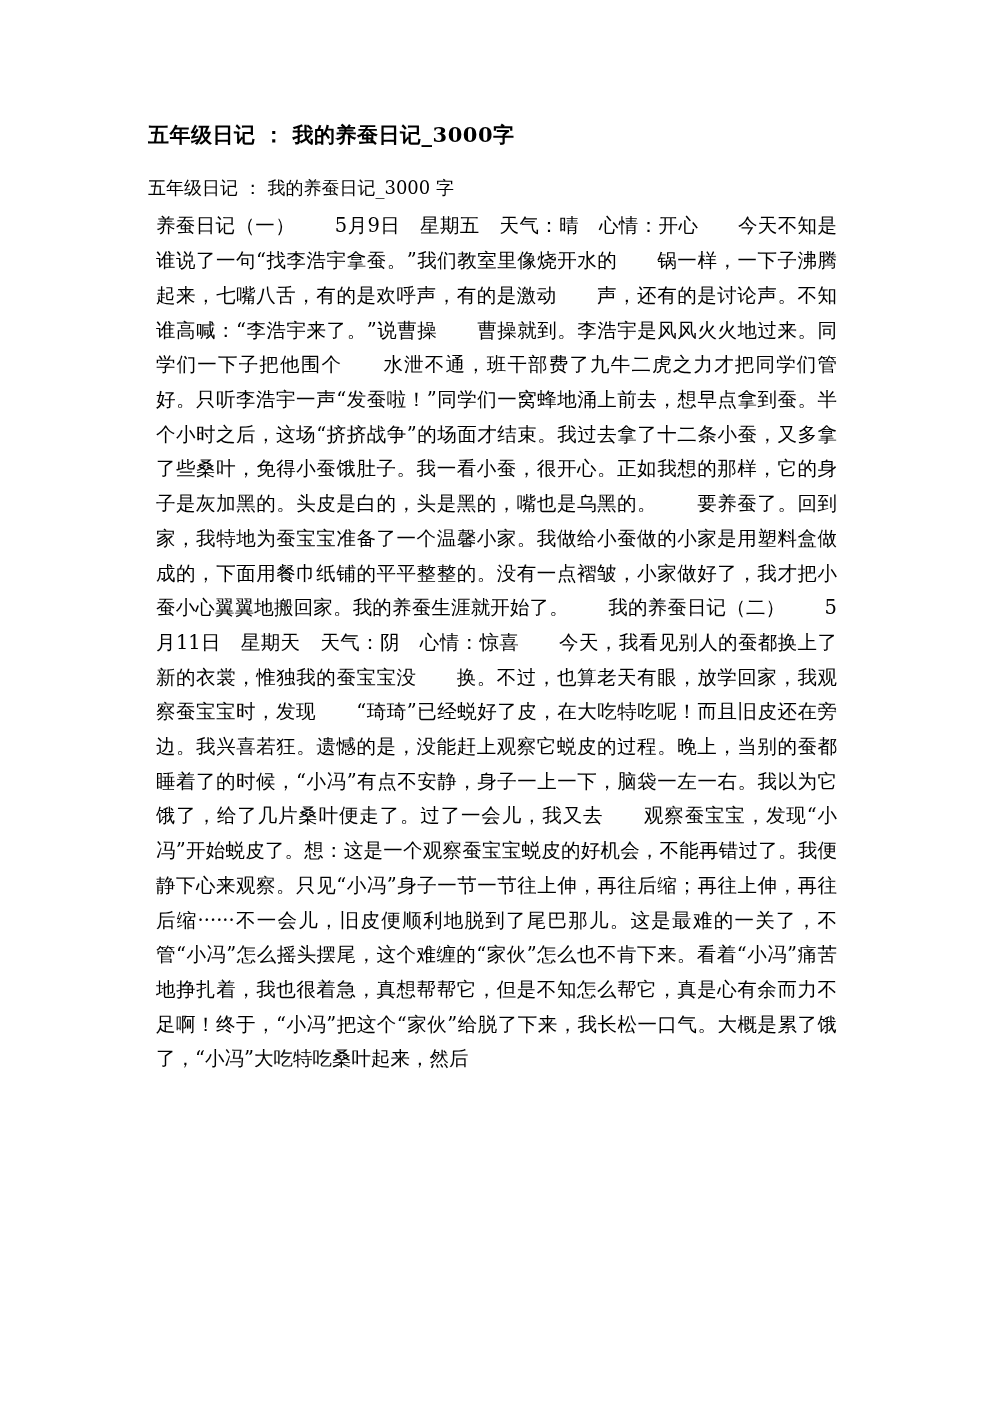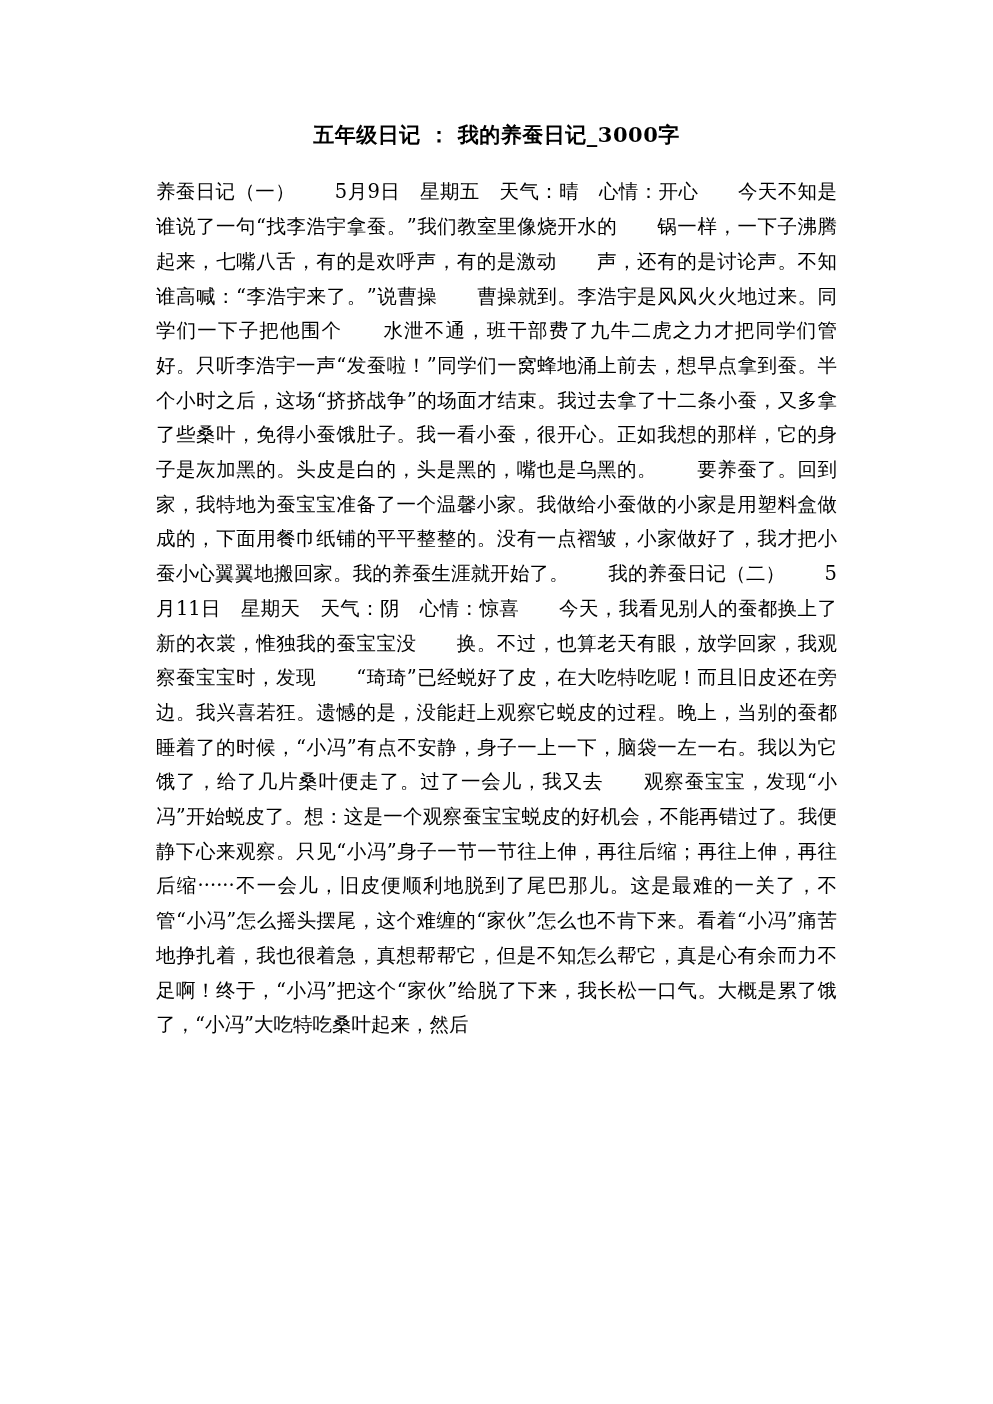--- a/index.html
+++ b/index.html
@@ -14,21 +14,20 @@
     color: #000000;
   }
   .page {
     position: relative;
     width: 993px;
     height: 1404px;
     box-sizing: border-box;
     padding: 120px 148px 0 148px;
   }
   .doc-title {
-    text-align: center;
     font-size: 21px;
     font-weight: bold;
     letter-spacing: 0.5px;
     margin: 0 0 26px 0;
     line-height: 1.4;
   }
   .subtitle {
     font-size: 18px;
     line-height: 1.45;
     margin: 0 0 8px 0;
@@ -41,15 +40,16 @@
     margin: 8px;
     word-break: break-all;
   }
 </style>
 </head>
 <body>
 
 <div class="page">
   <h1 class="doc-title">五年级日记 ： 我的养蚕日记_3000字</h1>
 
+  <p class="subtitle">五年级日记 ： 我的养蚕日记_3000 字</p>
 
   <p class="body-text">养蚕日记（一）　　5月9日　星期五　天气：晴　心情：开心　　今天不知是谁说了一句“找李浩宇拿蚕。”我们教室里像烧开水的　　锅一样，一下子沸腾起来，七嘴八舌，有的是欢呼声，有的是激动　　声，还有的是讨论声。不知谁高喊：“李浩宇来了。”说曹操　　曹操就到。李浩宇是风风火火地过来。同学们一下子把他围个　　水泄不通，班干部费了九牛二虎之力才把同学们管好。只听李浩宇一声“发蚕啦！”同学们一窝蜂地涌上前去，想早点拿到蚕。半个小时之后，这场“挤挤战争”的场面才结束。我过去拿了十二条小蚕，又多拿了些桑叶，免得小蚕饿肚子。我一看小蚕，很开心。正如我想的那样，它的身子是灰加黑的。头皮是白的，头是黑的，嘴也是乌黑的。　　要养蚕了。回到家，我特地为蚕宝宝准备了一个温馨小家。我做给小蚕做的小家是用塑料盒做成的，下面用餐巾纸铺的平平整整的。没有一点褶皱，小家做好了，我才把小蚕小心翼翼地搬回家。我的养蚕生涯就开始了。　　我的养蚕日记（二）　　5月11日　星期天　天气：阴　心情：惊喜　　今天，我看见别人的蚕都换上了新的衣裳，惟独我的蚕宝宝没　　换。不过，也算老天有眼，放学回家，我观察蚕宝宝时，发现　　“琦琦”已经蜕好了皮，在大吃特吃呢！而且旧皮还在旁边。我兴喜若狂。遗憾的是，没能赶上观察它蜕皮的过程。晚上，当别的蚕都睡着了的时候，“小冯”有点不安静，身子一上一下，脑袋一左一右。我以为它饿了，给了几片桑叶便走了。过了一会儿，我又去　　观察蚕宝宝，发现“小冯”开始蜕皮了。想：这是一个观察蚕宝宝蜕皮的好机会，不能再错过了。我便静下心来观察。只见“小冯”身子一节一节往上伸，再往后缩；再往上伸，再往后缩······不一会儿，旧皮便顺利地脱到了尾巴那儿。这是最难的一关了，不管“小冯”怎么摇头摆尾，这个难缠的“家伙”怎么也不肯下来。看着“小冯”痛苦地挣扎着，我也很着急，真想帮帮它，但是不知怎么帮它，真是心有余而力不足啊！终于，“小冯”把这个“家伙”给脱了下来，我长松一口气。大概是累了饿了，“小冯”大吃特吃桑叶起来，然后</p>
 </div>
 
 </body></html>

